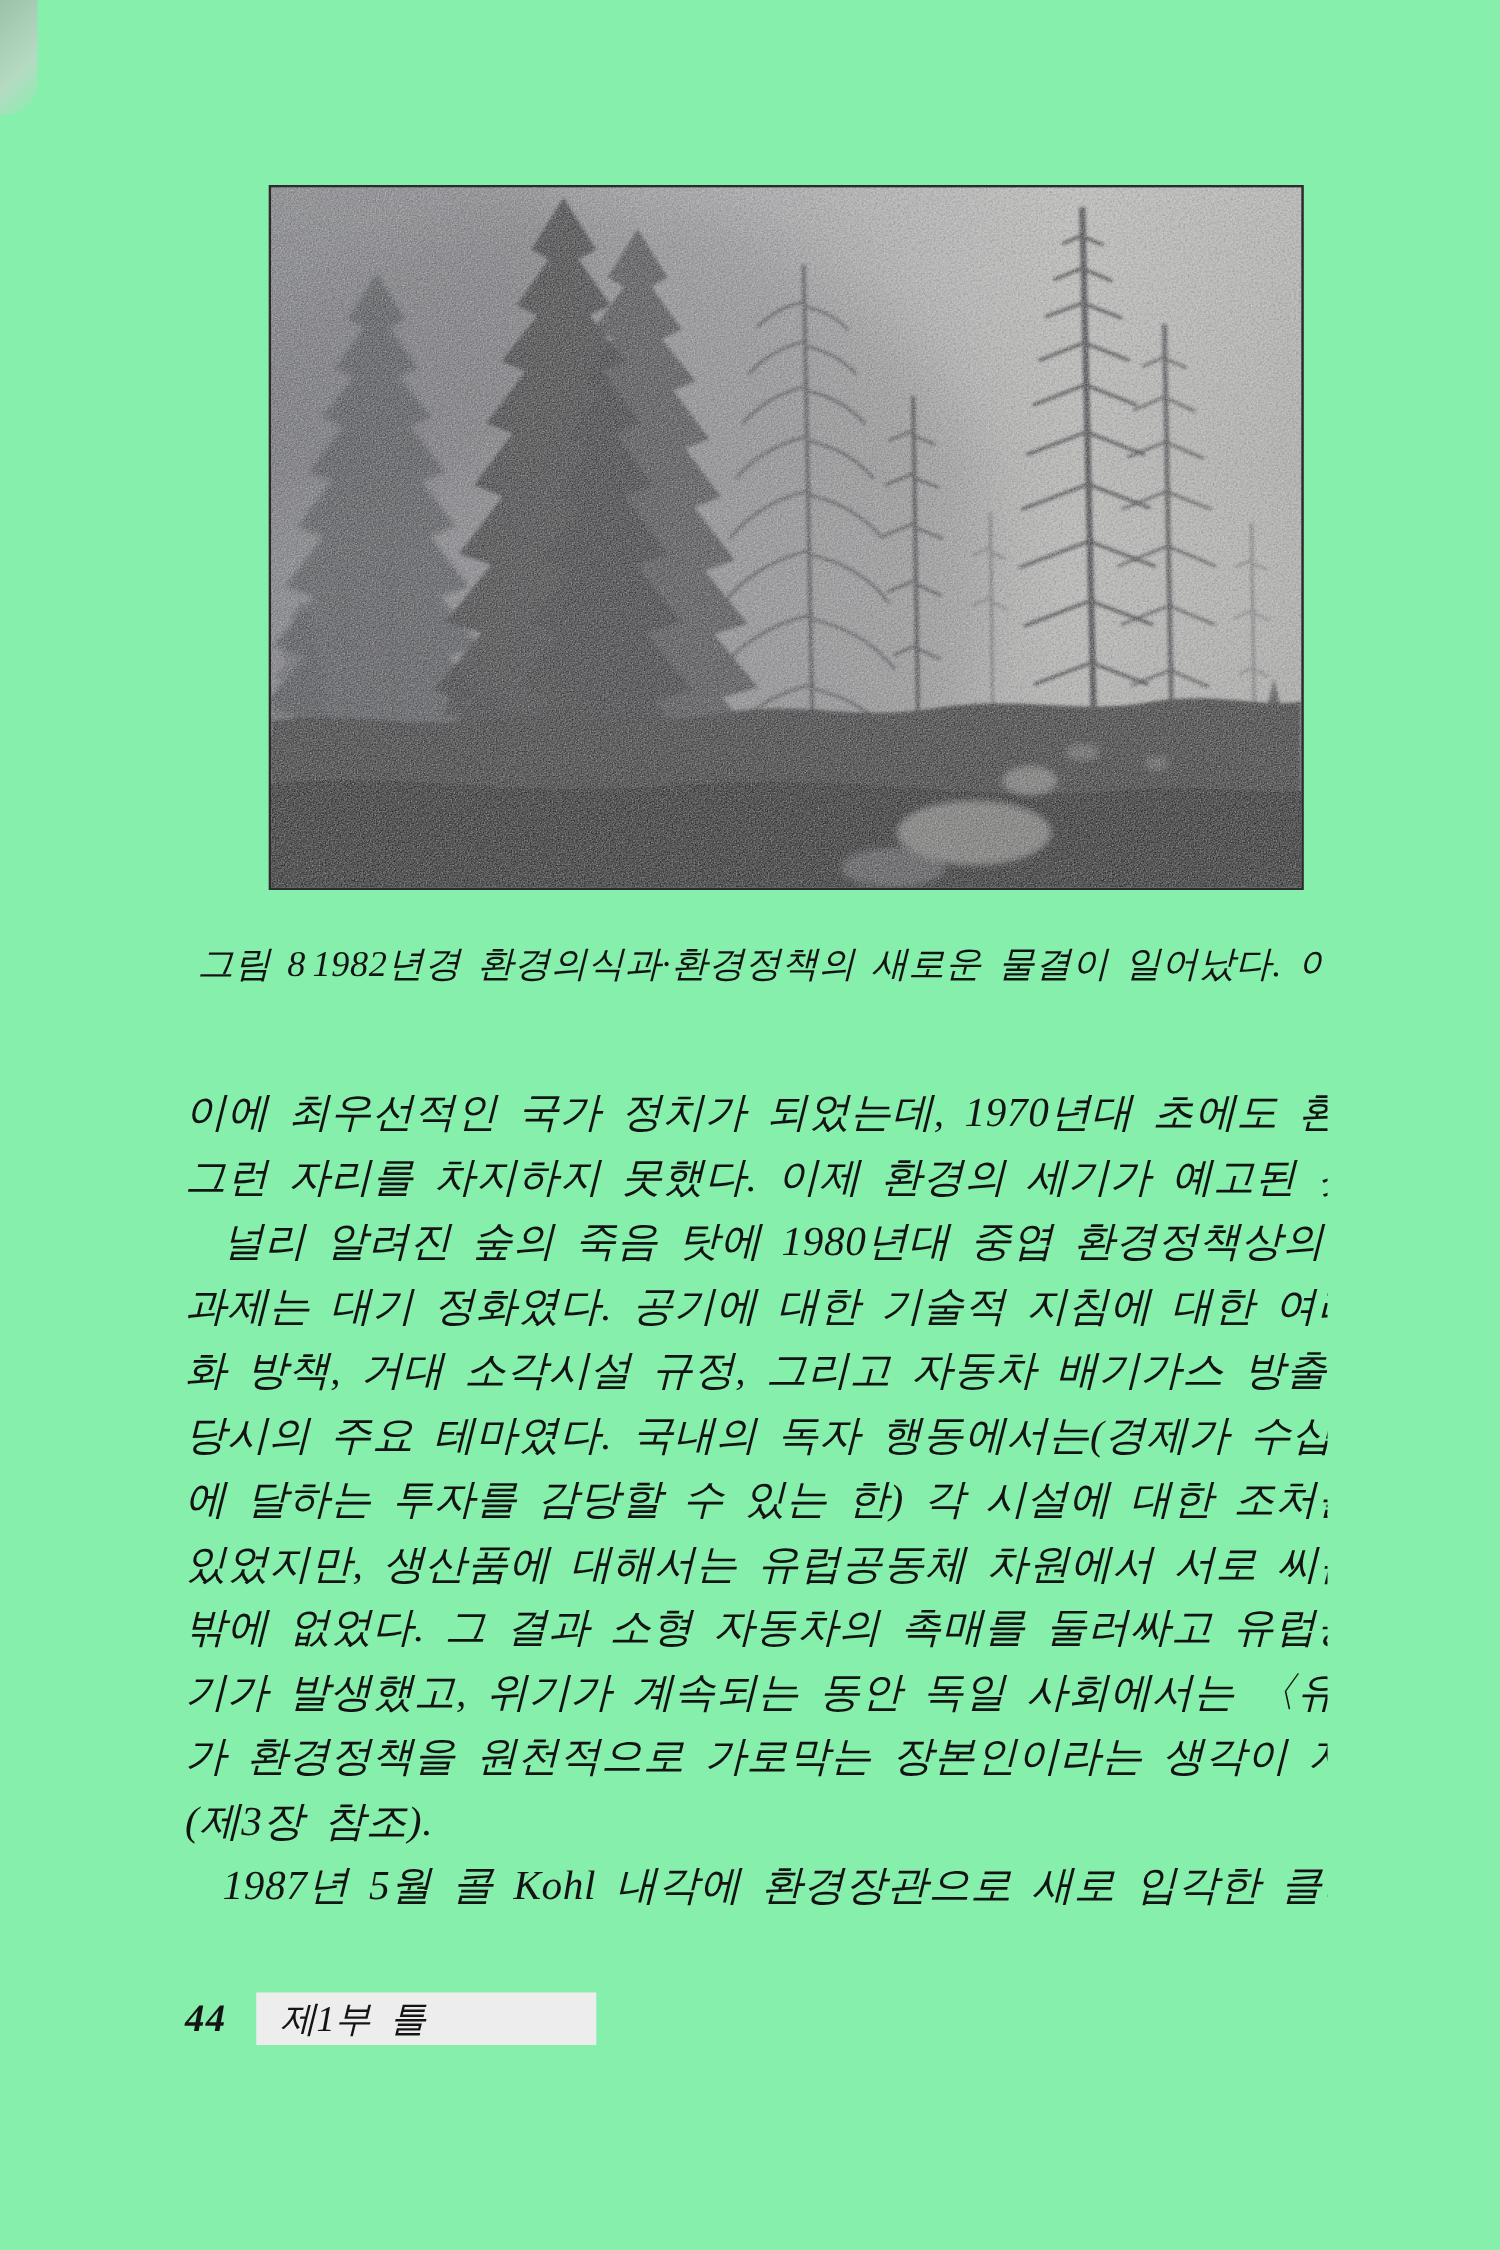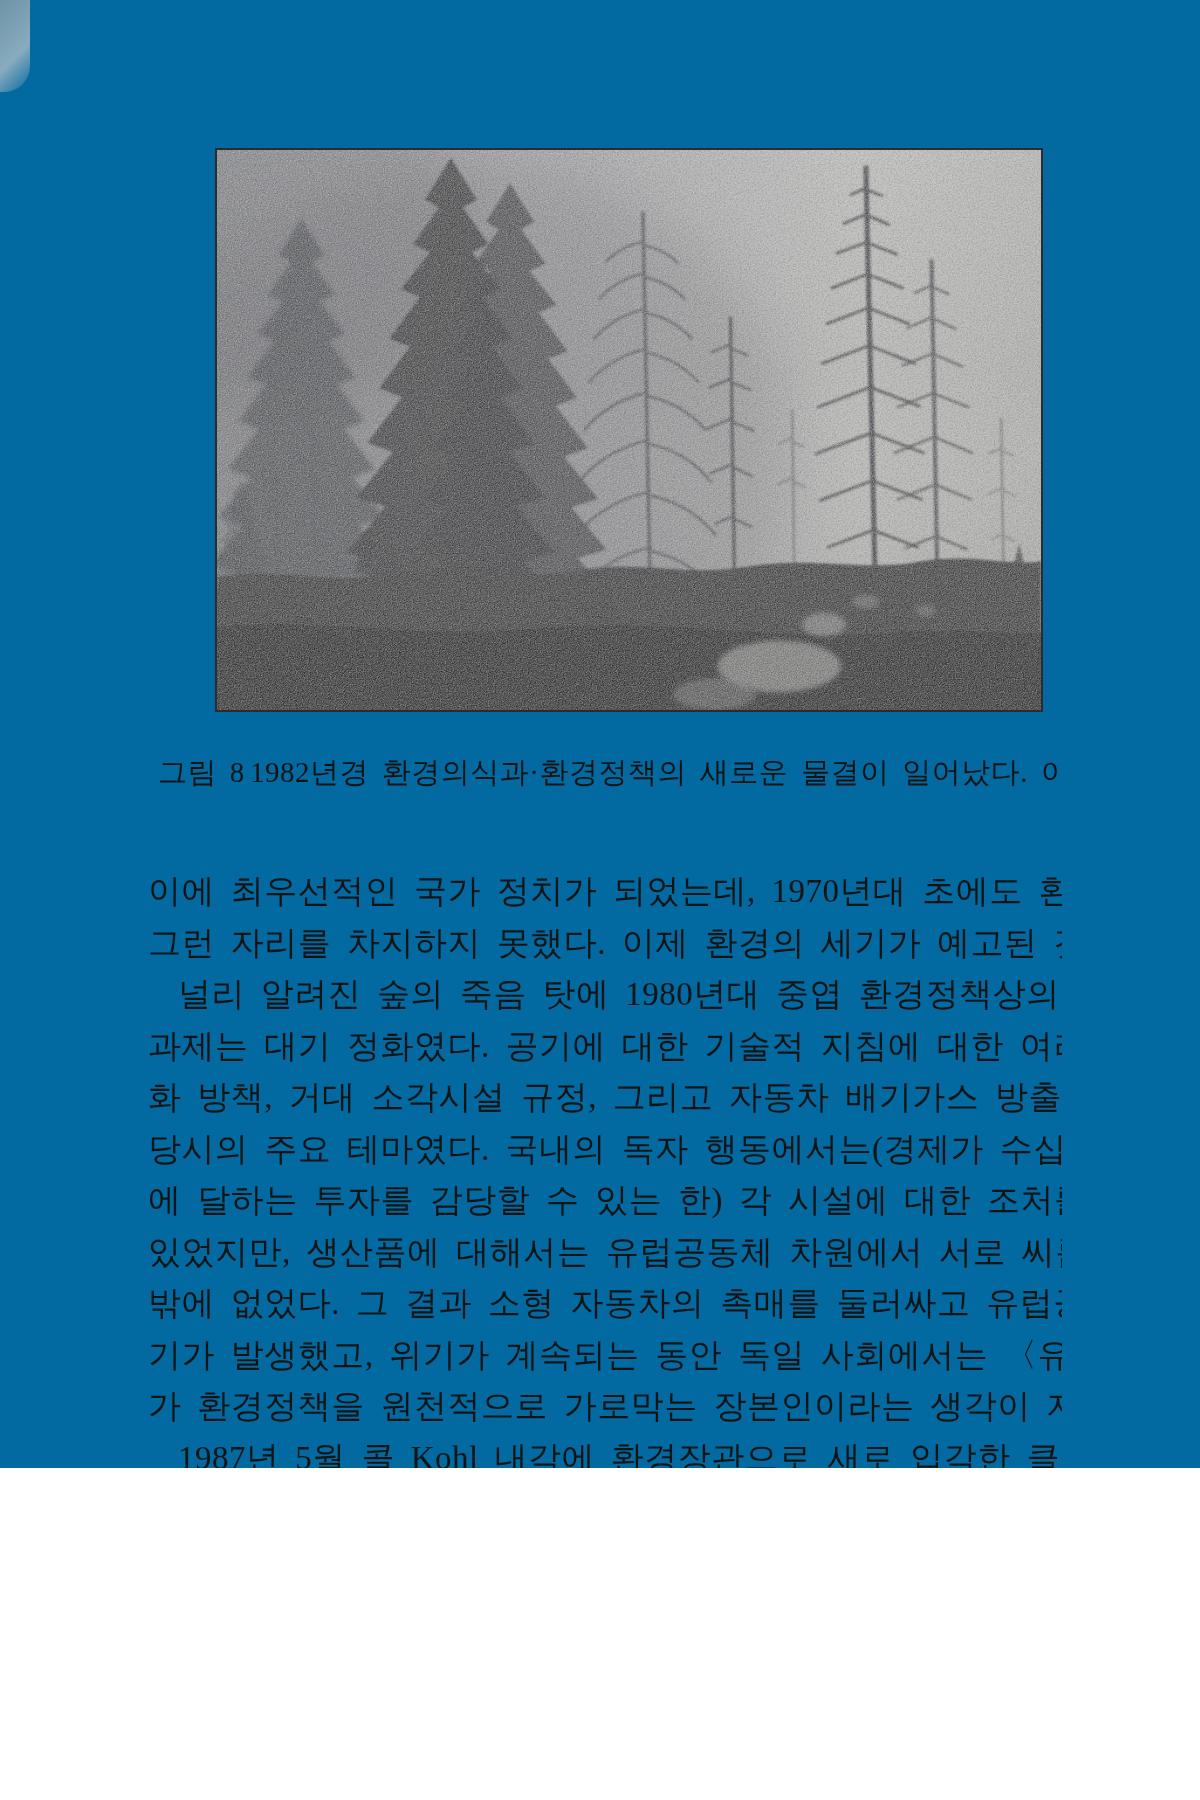--- a/index.html
+++ b/index.html
@@ -1,20 +1,21 @@
 <!DOCTYPE html>
 <html><head>
 <meta charset="utf-8">
 <style>
   html,body { margin:0; padding:0; }
   .page {
-    position:relative; width:1200px; height:1468px;
-    background:#0369a1; overflow:hidden;
+    position:relative; width:1200px; height:1800px;
+    background:#86efac; overflow:hidden;
     font-family:"Liberation Serif","DejaVu Serif",serif;
     color:#141414;
+    font-style:italic;
   }
   .corner-smudge {
     position:absolute; left:0; top:0; width:30px; height:92px;
     background:linear-gradient(135deg,#a9a9a9 0%, #cfcfcf 60%, rgba(255,255,255,0) 100%);
     border-bottom-right-radius:26px; opacity:.65;
   }
   .photo {
     position:absolute; left:215px; top:148px; width:828px; height:564px;
     border:2px solid #2c2c2c; box-sizing:border-box; background:#9a9a98;
   }
@@ -157,17 +158,23 @@
     <div class="bl">그런 자리를 차지하지 못했다. 이제 환경의 세기가 예고된 것이다.</div>
     <div class="bl ind">널리 알려진 숲의 죽음 탓에 1980년대 중엽 환경정책상의 최우선</div>
     <div class="bl">과제는 대기 정화였다. 공기에 대한 기술적 지침에 대한 여러 가지 강</div>
     <div class="bl">화 방책, 거대 소각시설 규정, 그리고 자동차 배기가스 방출량 제한은</div>
     <div class="bl">당시의 주요 테마였다. 국내의 독자 행동에서는(경제가 수십억 마르크</div>
     <div class="bl">에 달하는 투자를 감당할 수 있는 한) 각 시설에 대한 조처를 취할 수</div>
     <div class="bl">있었지만, 생산품에 대해서는 유럽공동체 차원에서 서로 씨름을 할 수</div>
     <div class="bl">밖에 없었다. 그 결과 소형 자동차의 촉매를 둘러싸고 유럽공동체 위</div>
     <div class="bl">기가 발생했고, 위기가 계속되는 동안 독일 사회에서는 〈유럽공동체〉</div>
     <div class="bl">가 환경정책을 원천적으로 가로막는 장본인이라는 생각이 자리잡았다</div>
+    <div class="bl">(제3장 참조).</div>
     <div class="bl ind">1987년 5월 콜 Kohl 내각에 환경장관으로 새로 입각한 클라우스 퇴</div>
   </main>
 
+  <footer class="footer">
+    <div class="footer-band"></div>
+    <span class="page-num">44</span>
+    <span class="section">제1부 틀</span>
+  </footer>
 
 </div>
 
 </body></html>

